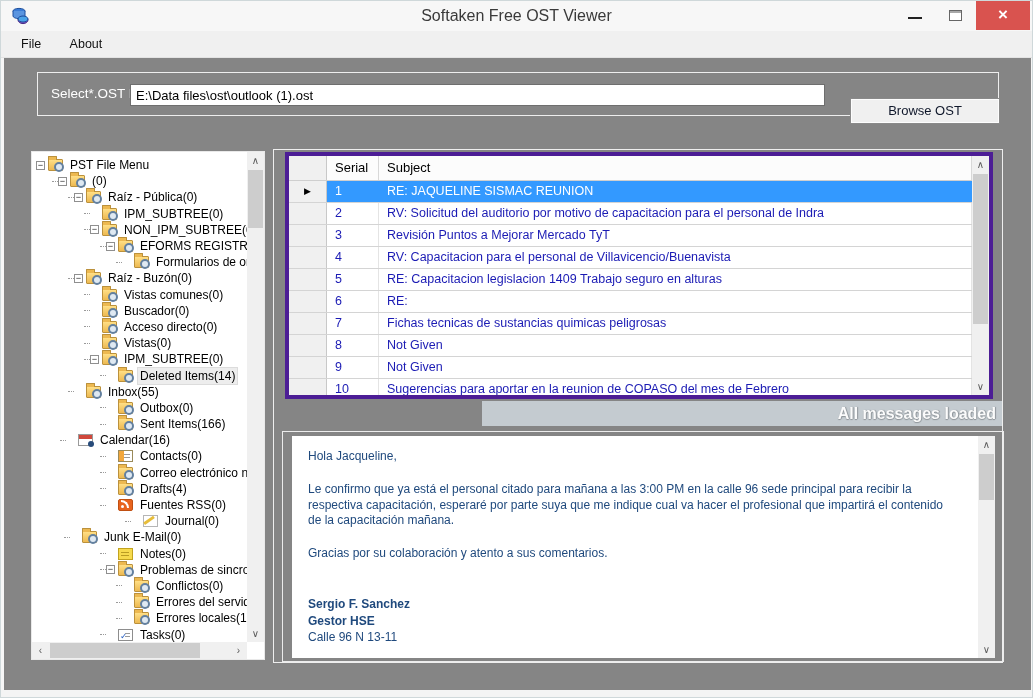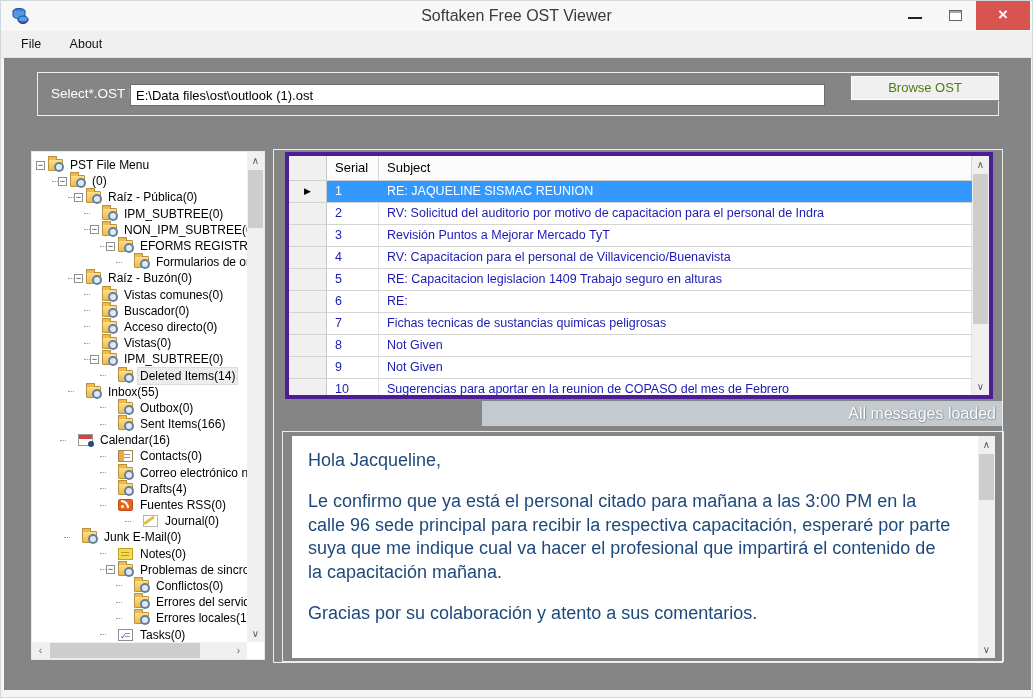--- a/index.html
+++ b/index.html
@@ -24,21 +24,21 @@
   .menu-item:first-child { margin-left:8px; }
 
   
   .main { position:absolute; left:3px; top:57px; width:1027px; height:632px; background:#858585; }
   .bottom-strip { position:absolute; left:0; top:689px; width:1033px; height:9px; background:#f4f4f4; border-bottom:2px solid #9fb0b8; }
 
   
   .file-group { position:absolute; left:33px; top:14px; width:962px; height:44px; border:1px solid #eeeeee; }
   .file-label { position:absolute; left:13px; top:13px; color:#fff; font-size:13.5px; }
   .file-input { position:absolute; left:92px; top:11px; width:695px; height:22px; background:#fff; border:1px solid #6e6e6e; font-size:13px; color:#000; padding:0 5px; font-family:"Liberation Sans","DejaVu Sans",sans-serif; }
-  .browse-btn { position:absolute; left:812px; top:2px; width:150px; height:26px; background:#f0f0f0; border:1px solid #8a8a8a; box-shadow:inset 0 0 0 1px #fdfdfd; font-size:13px; color:#4d7c0f; text-align:center; line-height:24px; }
+  .browse-btn { position:absolute; left:812px; top:25px; width:150px; height:26px; background:#f0f0f0; border:1px solid #8a8a8a; box-shadow:inset 0 0 0 1px #fdfdfd; font-size:13px; color:#0f172a; text-align:center; line-height:24px; }
 
   
   .tree-panel { position:absolute; left:27px; top:93px; width:234px; height:509px; background:#fff; border:1px solid #e9e9e9; overflow:hidden; }
   .tree-content { position:absolute; left:0; top:0; right:17px; bottom:17px; overflow:hidden; padding-top:5px; }
   .tree-row { height:16.2px; line-height:16px; white-space:nowrap; display:flex; align-items:center; font-size:12px; color:#000; }
   .stub { width:6px; height:1px; border-top:1px dotted #9a9a9a; flex:none; }
   .expander { flex:none; width:9px; height:9px; border:1px solid #8f8f8f; background:#fff; font-size:9px; line-height:7px; text-align:center; color:#222; margin-right:3px; }
   .expander-spacer { flex:none; width:12px; }
   .ticon { flex:none; position:relative; width:15px; height:12px; margin-right:5px; }
   .tlabel { padding:0 2px; overflow:hidden; text-overflow:clip; }
@@ -84,26 +84,26 @@
   .grid-header { display:grid; grid-template-columns:38px 52px 1fr; height:25px; background:#fcfcfc; border-bottom:1px solid #cfcfcf; }
   .grid-header .hc { font-size:13px; color:#000; line-height:24px; padding-left:8px; border-right:1px solid #d8d8d8; }
   .grid-header .corner { background:#f0f0f0; border-right:1px solid #c8c8c8; }
   .grid-row { display:grid; grid-template-columns:38px 52px 1fr; height:22px; border-bottom:1px solid #d4d4d4; background:#fff; }
   .grid-row .rowhdr { background:#f0f0f0; border-right:1px solid #c8c8c8; text-align:center; font-size:9px; line-height:21px; color:#000; }
   .grid-row .cell { font-size:12.5px; line-height:21px; padding-left:8px; color:#1b1bb4; border-right:1px solid #e4e4e4; white-space:nowrap; overflow:hidden; }
   .grid-row.row-selected .cell { background:#3399ff; color:#fff; border-right-color:#3399ff; }
 
   
   .progress { position:absolute; left:208px; top:251px; width:520px; height:25px; background:#c4cbd0; }
-  .progress-text { position:absolute; right:6px; top:0; line-height:25px; font-size:16px; font-weight:normal; color:#fbfbfb; text-shadow:0 1px 1px #8e9499, 1px 0 1px #8e9499; }
+  .progress-text { position:absolute; right:6px; top:0; line-height:25px; font-size:16px; font-weight:bold; color:#fbfbfb; text-shadow:0 1px 1px #8e9499, 1px 0 1px #8e9499; }
 
   
   .msg-outer { position:absolute; left:8px; top:281px; width:722px; height:231px; border:1px solid #ececec; }
   .msg-box { position:absolute; left:9px; top:4px; width:703px; height:222px; background:#fff; }
-  .msg-content { position:absolute; left:0; top:0; right:17px; bottom:0; overflow:hidden; padding:13px 24px 0 16px; color:#1f497d; font-size:18px; line-height:1.32; }
+  .msg-content { position:absolute; left:0; top:0; right:17px; bottom:0; overflow:hidden; padding:13px 24px 0 16px; color:#1f497d; font-size:12px; line-height:1.32; }
   .msg-content p { margin-bottom:17px; }
   .sig-line { line-height:1.38; }
   .sig-bold { font-weight:bold; }
 </style>
 </head>
 <body>
 
 <div class="window">
 
   <div class="titlebar">

